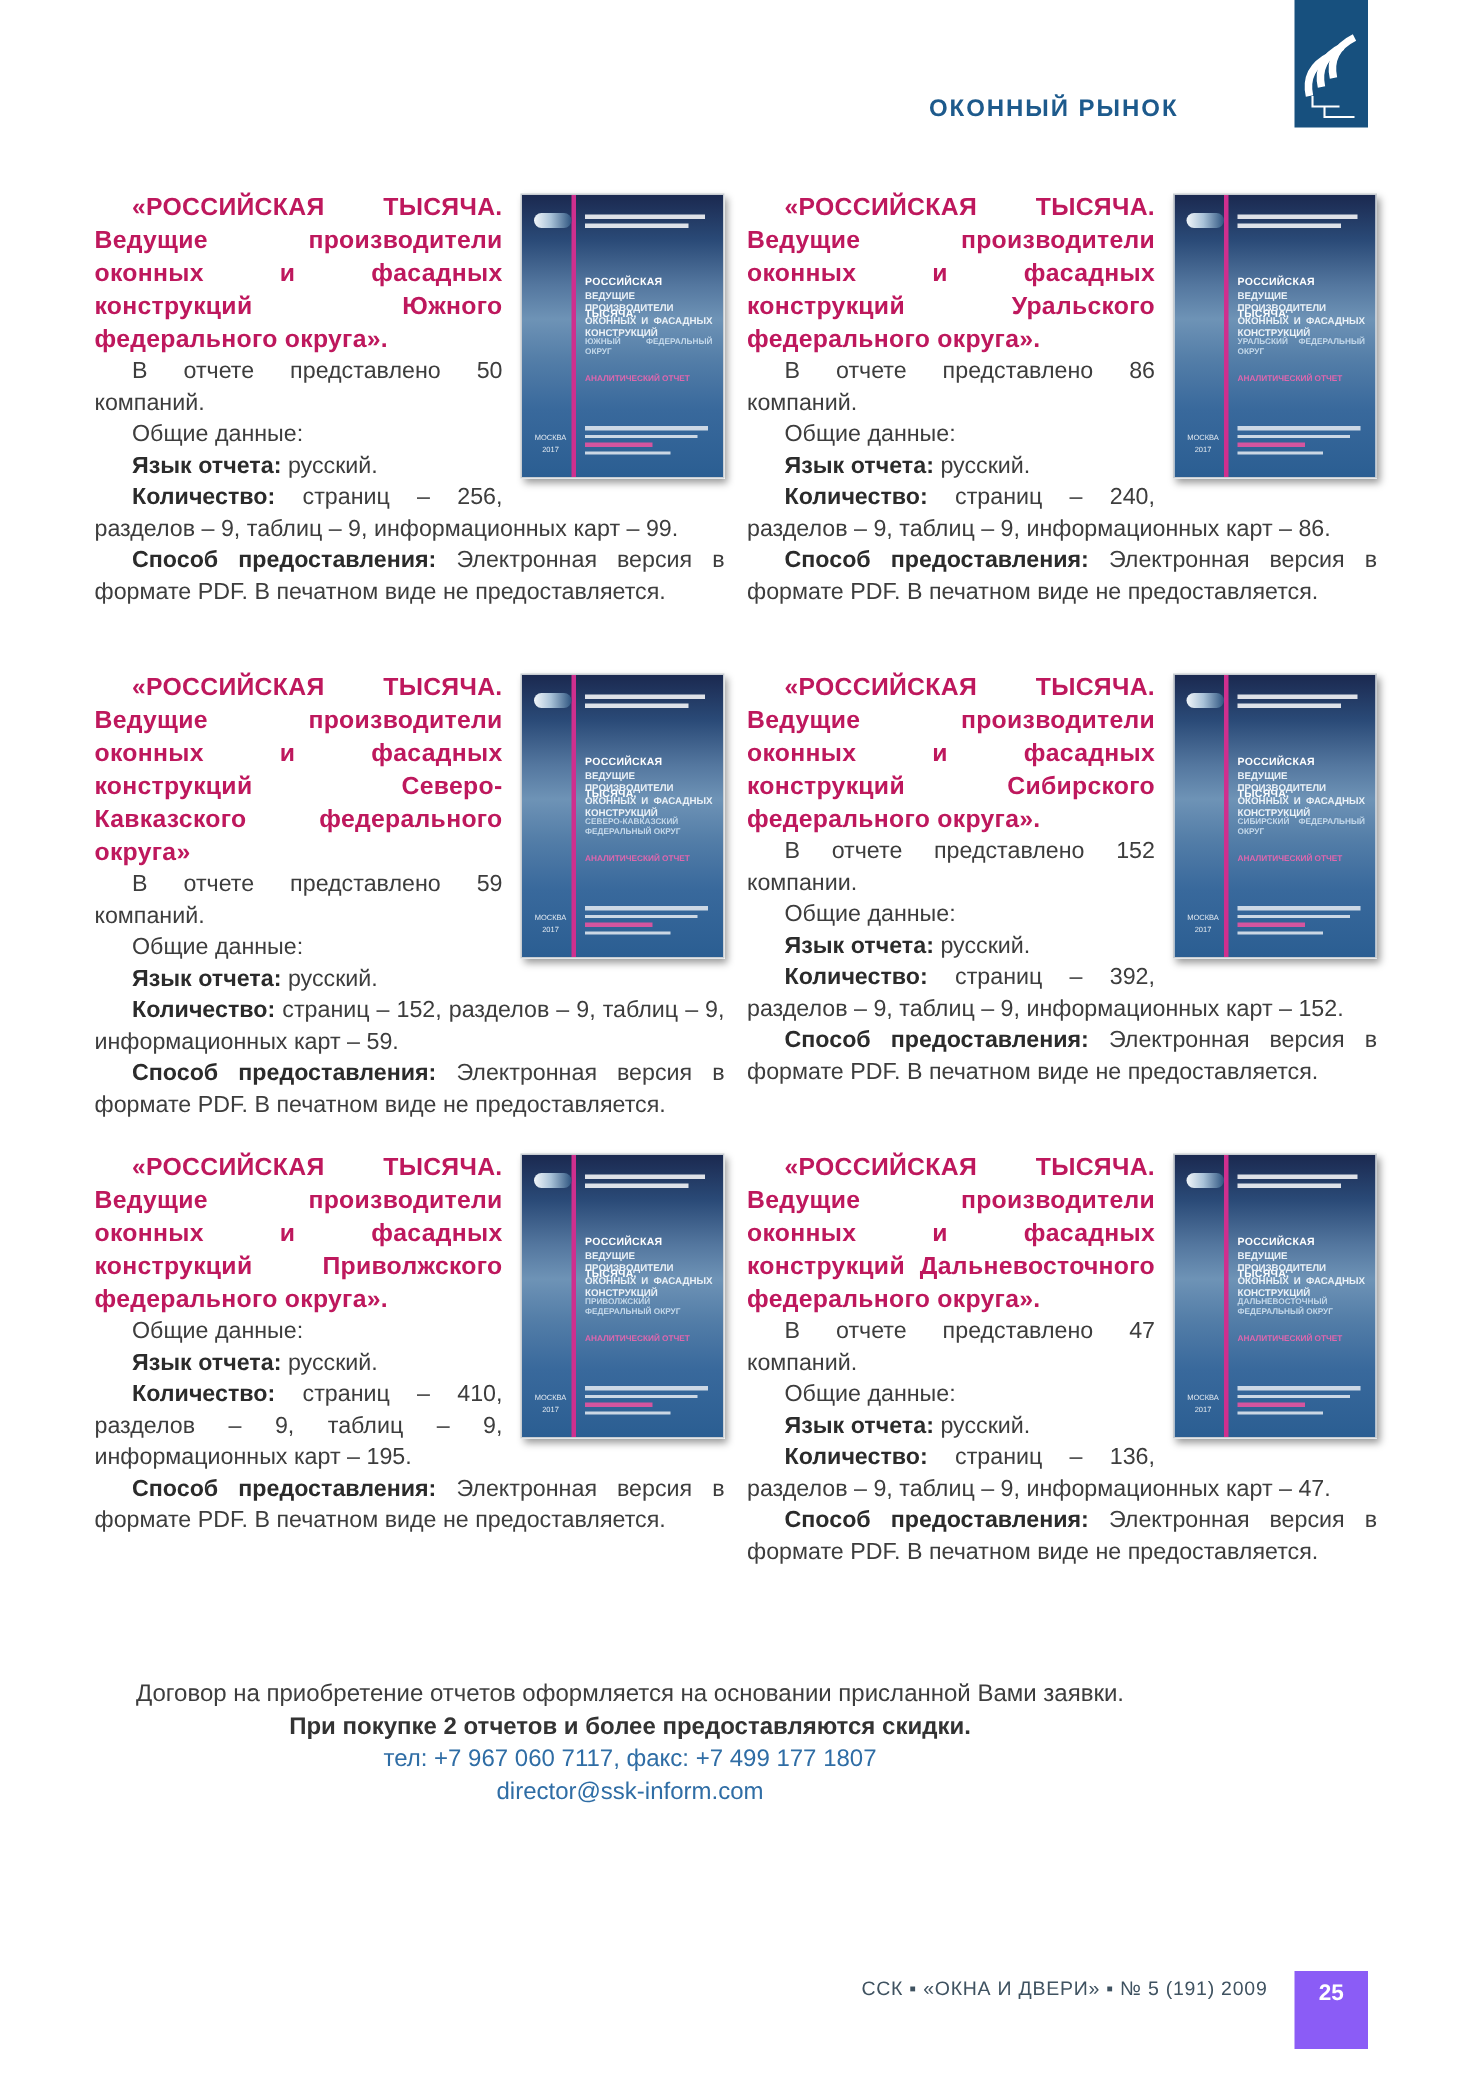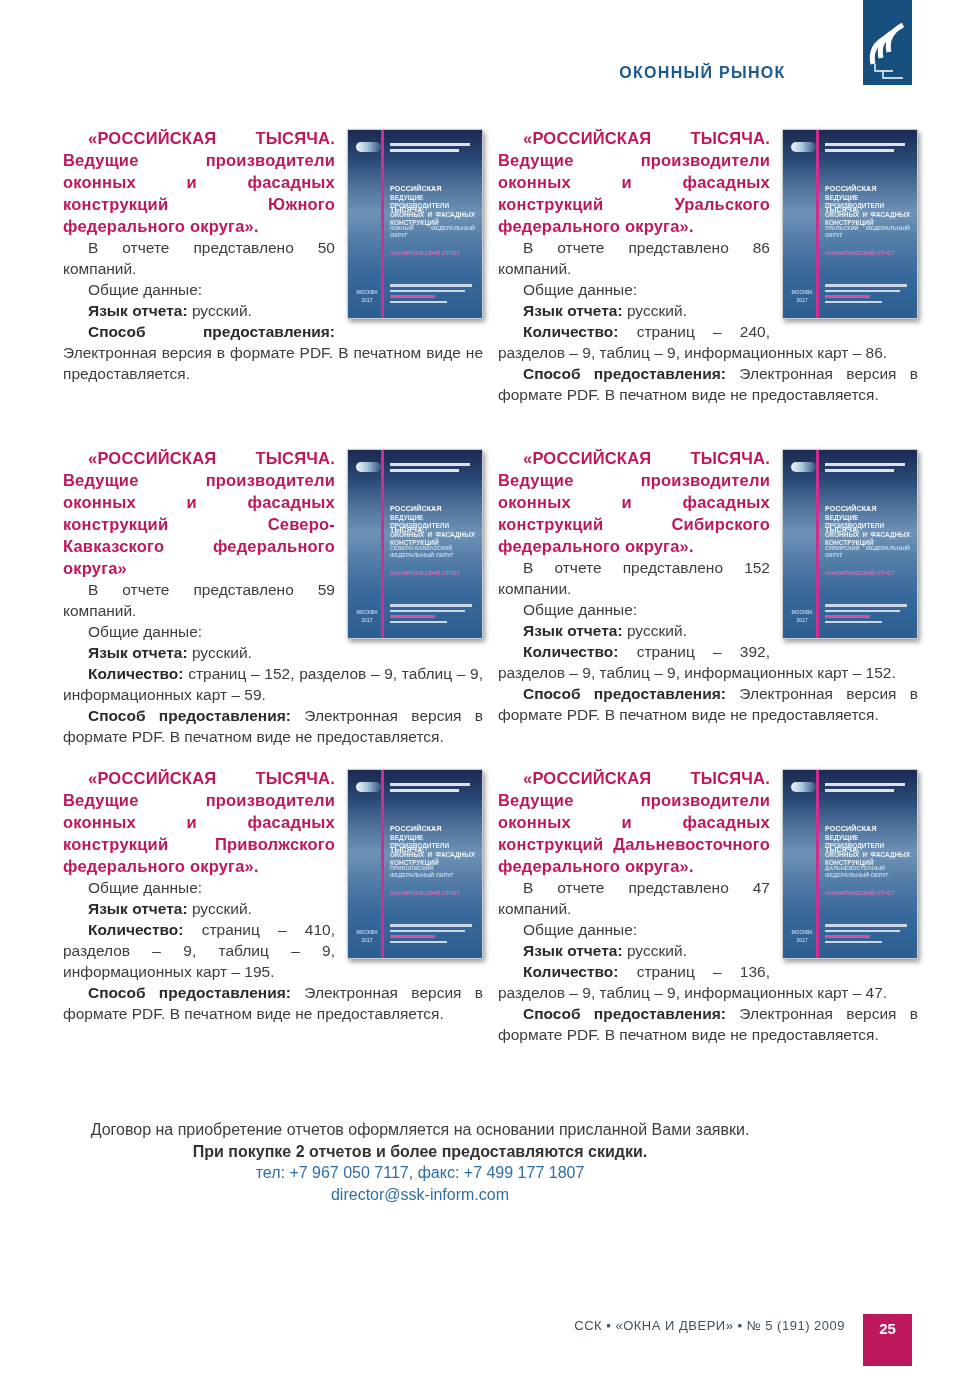--- a/index.html
+++ b/index.html
@@ -41,21 +41,21 @@
 
   
   .contact { position:absolute; left:63px; top:1119px; width:714px; text-align:center;
     font-size:16px; line-height:21.5px; color:#3d3d3d; }
   .contact .bold { font-weight:bold; color:#333333; }
   .contact .blue { color:#2f6da5; }
 
   
   .footer-journal { position:absolute; top:1318px; left:460px; width:385px; text-align:right;
     font-size:13px; letter-spacing:0.5px; color:#3f5260; }
-  .page-number-box { position:absolute; left:863px; top:1314px; width:49px; height:52px; background:#be185d; }
+  .page-number-box { position:absolute; left:863px; top:1314px; width:49px; height:52px; background:#8b5cf6; }
   .page-number { display:block; margin-top:6px; text-align:center; color:#ffffff; font-weight:bold; font-size:15px; }
 </style>
 </head>
 <body>
 
 <div class="page">
 
   <div class="header-title">ОКОННЫЙ РЫНОК</div>
   <div class="logo-box">
     <svg width="49" height="85" viewBox="0 0 49 85">
@@ -84,20 +84,21 @@
           <div class="cv-bbar"></div>
           <div class="cv-bbar w2"></div>
           <div class="cv-bbar pink"></div>
           <div class="cv-bbar w4"></div>
         </div>
     </div>
     <p class="title">«РОССИЙСКАЯ ТЫСЯЧА. Ведущие производители оконных и фасадных конструкций Южного федерального округа».</p>
     <p>В отчете представлено 50 компаний.</p>
     <p>Общие данные:</p>
     <p><b>Язык отчета:</b> <span>русский.</span></p>
+    <p><b>Количество:</b> <span>страниц – 256, разделов – 9, таблиц – 9, информационных карт – 99.</span></p>
     <p><b>Способ предоставления:</b> <span>Электронная версия в формате PDF. В печатном виде не предоставляется.</span></p>
   </article>
 
   <article class="report" style="left:498px; top:127px;">
     <div class="cover">
       <div class="cv-stripe"></div>
       <div class="cv-pill"></div>
       <div class="cv-toplines">
           <div class="cv-bar"></div>
           <div class="cv-bar short"></div>
@@ -229,21 +230,21 @@
     <p>В отчете представлено 47 компаний.</p>
     <p>Общие данные:</p>
     <p><b>Язык отчета:</b> <span>русский.</span></p>
     <p><b>Количество:</b> <span>страниц – 136, разделов – 9, таблиц – 9, информационных карт – 47.</span></p>
     <p><b>Способ предоставления:</b> <span>Электронная версия в формате PDF. В печатном виде не предоставляется.</span></p>
   </article>
 
   <div class="contact">
     <div>Договор на приобретение отчетов оформляется на основании присланной Вами заявки.</div>
     <div class="bold">При покупке 2 отчетов и более предоставляются скидки.</div>
-    <div class="blue">тел: +7 967 050 7117,  факс: +7 499 177 1807</div>
+    <div class="blue">тел: +7 967 060 7117,  факс: +7 499 177 1807</div>
     <div class="blue">director@ssk-inform.com</div>
   </div>
 
   <div class="footer-journal">ССК ▪ «ОКНА И ДВЕРИ» ▪ № 5 (191) 2009</div>
   <div class="page-number-box">
     <span class="page-number">25</span>
   </div>
 
 </div>
 

